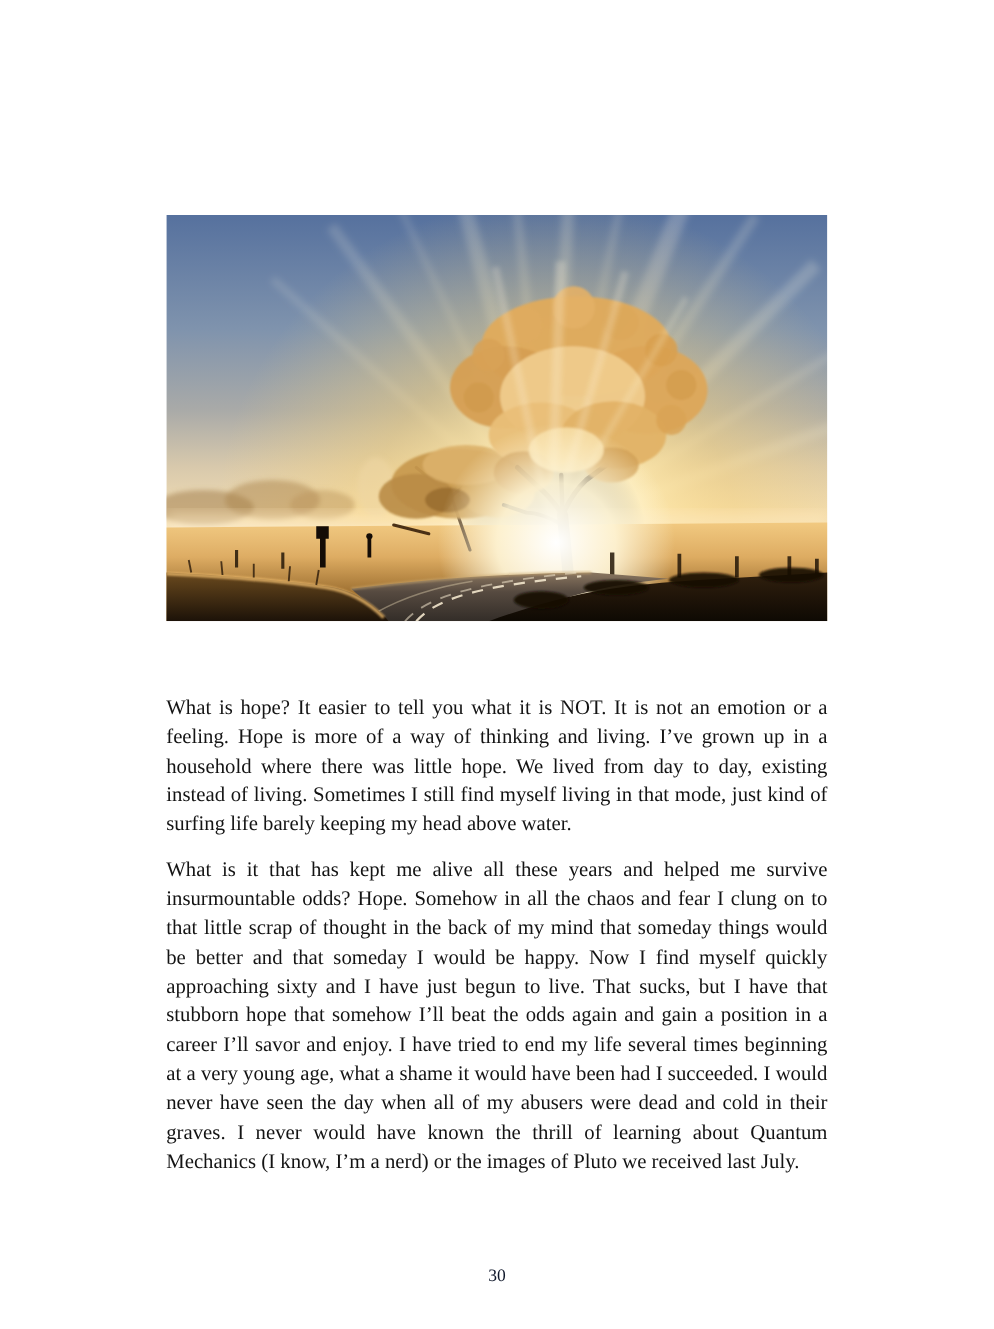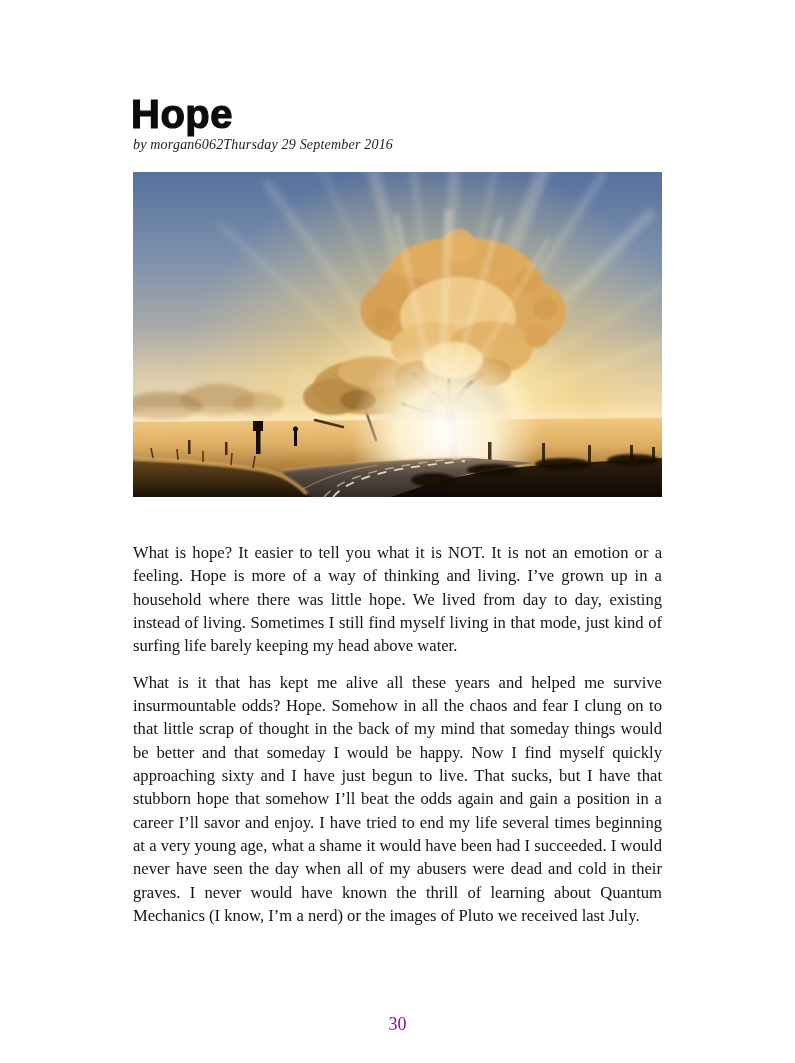--- a/index.html
+++ b/index.html
@@ -23,38 +23,36 @@
     position:absolute; left:133px; top:137px;
     font-style:italic; font-size:14px; color:#1c1c1c;
     letter-spacing:0.2px;
   }
   .hero-figure {
     position:absolute; left:133px; top:172px;
     width:529px; height:325px; overflow:hidden;
     line-height:0;
   }
   .article-body {
-    position:absolute; left:133px; top:541px; width:529px;
+    position:absolute; left:133px; top:554px; width:529px;
     font-size:16.6px; line-height:23.35px; color:#141414;
     text-align:justify;
   }
   .article-body p { margin:0 0 13px 0; }
   .page-number {
     position:absolute; left:0; top:1014px; width:795px;
-    text-align:center; font-size:18px; color:#701a75;
+    text-align:center; font-size:14px; color:#0f172a;
   }
 </style>
 </head>
 <body>
 
 <div class="page">
 
-  <h1 class="article-title">Hope</h1>
-
-  <div class="article-byline">by morgan6062Thursday 29 September 2016</div>
+
 
   <figure class="hero-figure" style="margin:0" aria-label="Sun rising behind a large tree with rays through golden fog, beside a curving country road">
     <svg width="529" height="325" viewBox="0 0 529 325">
       <defs>
         <linearGradient id="skyGrad" x1="0" y1="0" x2="0" y2="1">
           <stop offset="0" stop-color="#56719e"></stop>
           <stop offset="0.28" stop-color="#7f93ad"></stop>
           <stop offset="0.48" stop-color="#a9aaa8"></stop>
           <stop offset="0.62" stop-color="#d8c9ac"></stop>
           <stop offset="0.74" stop-color="#f3deb4"></stop>

